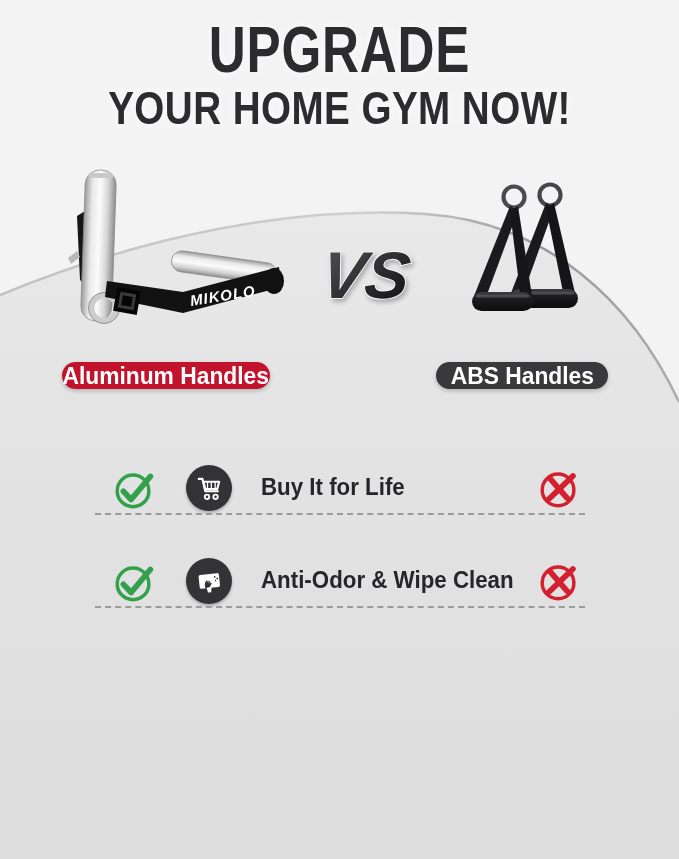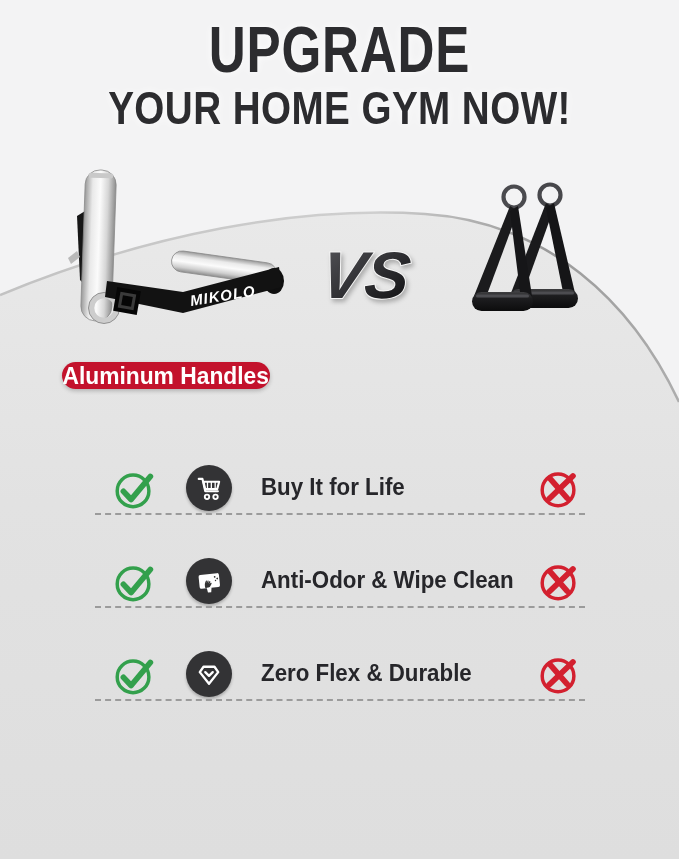--- a/index.html
+++ b/index.html
@@ -148,20 +148,23 @@
       <path d="M48 28 L12 118 L23 122 L56 33 Z" fill="#1b1b1d"></path>
       <path d="M56 28 L70 118 L59 122 L48 33 Z" fill="#161618"></path>
       <rect x="10" y="114" width="61" height="19" rx="9.5" fill="url(#grip)"></rect>
       <rect x="14" y="116.5" width="53" height="3" rx="1.5" fill="#55555a" opacity="0.8"></rect>
     </g>
   </svg>
 
   <div class="badge badge-red">
     <span>Aluminum Handles</span>
   </div>
+  <div class="badge badge-dark">
+    <span>ABS Handles</span>
+  </div>
 
   <div class="feature-list">
   <div class="feature-row">
     <span class="mark check-wrap">
       <svg viewBox="0 0 50 50">
         <circle cx="24" cy="28" r="16.5" fill="none" stroke="var(--green)" stroke-width="3.6"></circle>
         <path d="M14 28.5 l8 8.5 L42 13" fill="none" stroke="var(--green)" stroke-width="6" stroke-linecap="round" stroke-linejoin="round"></path>
       </svg>
     </span>
     <span class="icon-circle">
@@ -208,37 +211,14 @@
     <span class="mark cross-wrap">
       <svg viewBox="0 0 50 50">
         <circle cx="24" cy="27" r="16.5" fill="none" stroke="var(--red-mark)" stroke-width="3.6"></circle>
         <path d="M14.5 36.5 L39.5 12.5" fill="none" stroke="var(--red-mark)" stroke-width="6" stroke-linecap="round"></path>
         <path d="M15.5 15 L33.5 35.5" fill="none" stroke="var(--red-mark)" stroke-width="6" stroke-linecap="round"></path>
       </svg>
     </span>
     <span class="divider"></span>
   </div>
 
-  <div class="feature-row">
-    <span class="mark check-wrap">
-      <svg viewBox="0 0 50 50">
-        <circle cx="24" cy="28" r="16.5" fill="none" stroke="var(--green)" stroke-width="3.6"></circle>
-        <path d="M14 28.5 l8 8.5 L42 13" fill="none" stroke="var(--green)" stroke-width="6" stroke-linecap="round" stroke-linejoin="round"></path>
-      </svg>
-    </span>
-    <span class="icon-circle">
-  <svg viewBox="0 0 24 24">
-    <path d="M7.3 5.8h9.4l3.2 4.6L12 20.4 4.1 10.4z" fill="none" stroke="#fff" stroke-width="2" stroke-linejoin="round"></path>
-    <path d="M8.8 10.4 l3.2 3.2 3.2-3.2" fill="none" stroke="#fff" stroke-width="2" stroke-linecap="round" stroke-linejoin="round"></path>
-  </svg>
-</span>
-    <span class="feature-label">Zero Flex &amp; Durable</span>
-    <span class="mark cross-wrap">
-      <svg viewBox="0 0 50 50">
-        <circle cx="24" cy="27" r="16.5" fill="none" stroke="var(--red-mark)" stroke-width="3.6"></circle>
-        <path d="M14.5 36.5 L39.5 12.5" fill="none" stroke="var(--red-mark)" stroke-width="6" stroke-linecap="round"></path>
-        <path d="M15.5 15 L33.5 35.5" fill="none" stroke="var(--red-mark)" stroke-width="6" stroke-linecap="round"></path>
-      </svg>
-    </span>
-    <span class="divider"></span>
-  </div>
 </div>
 </div>
 
 </body></html>

